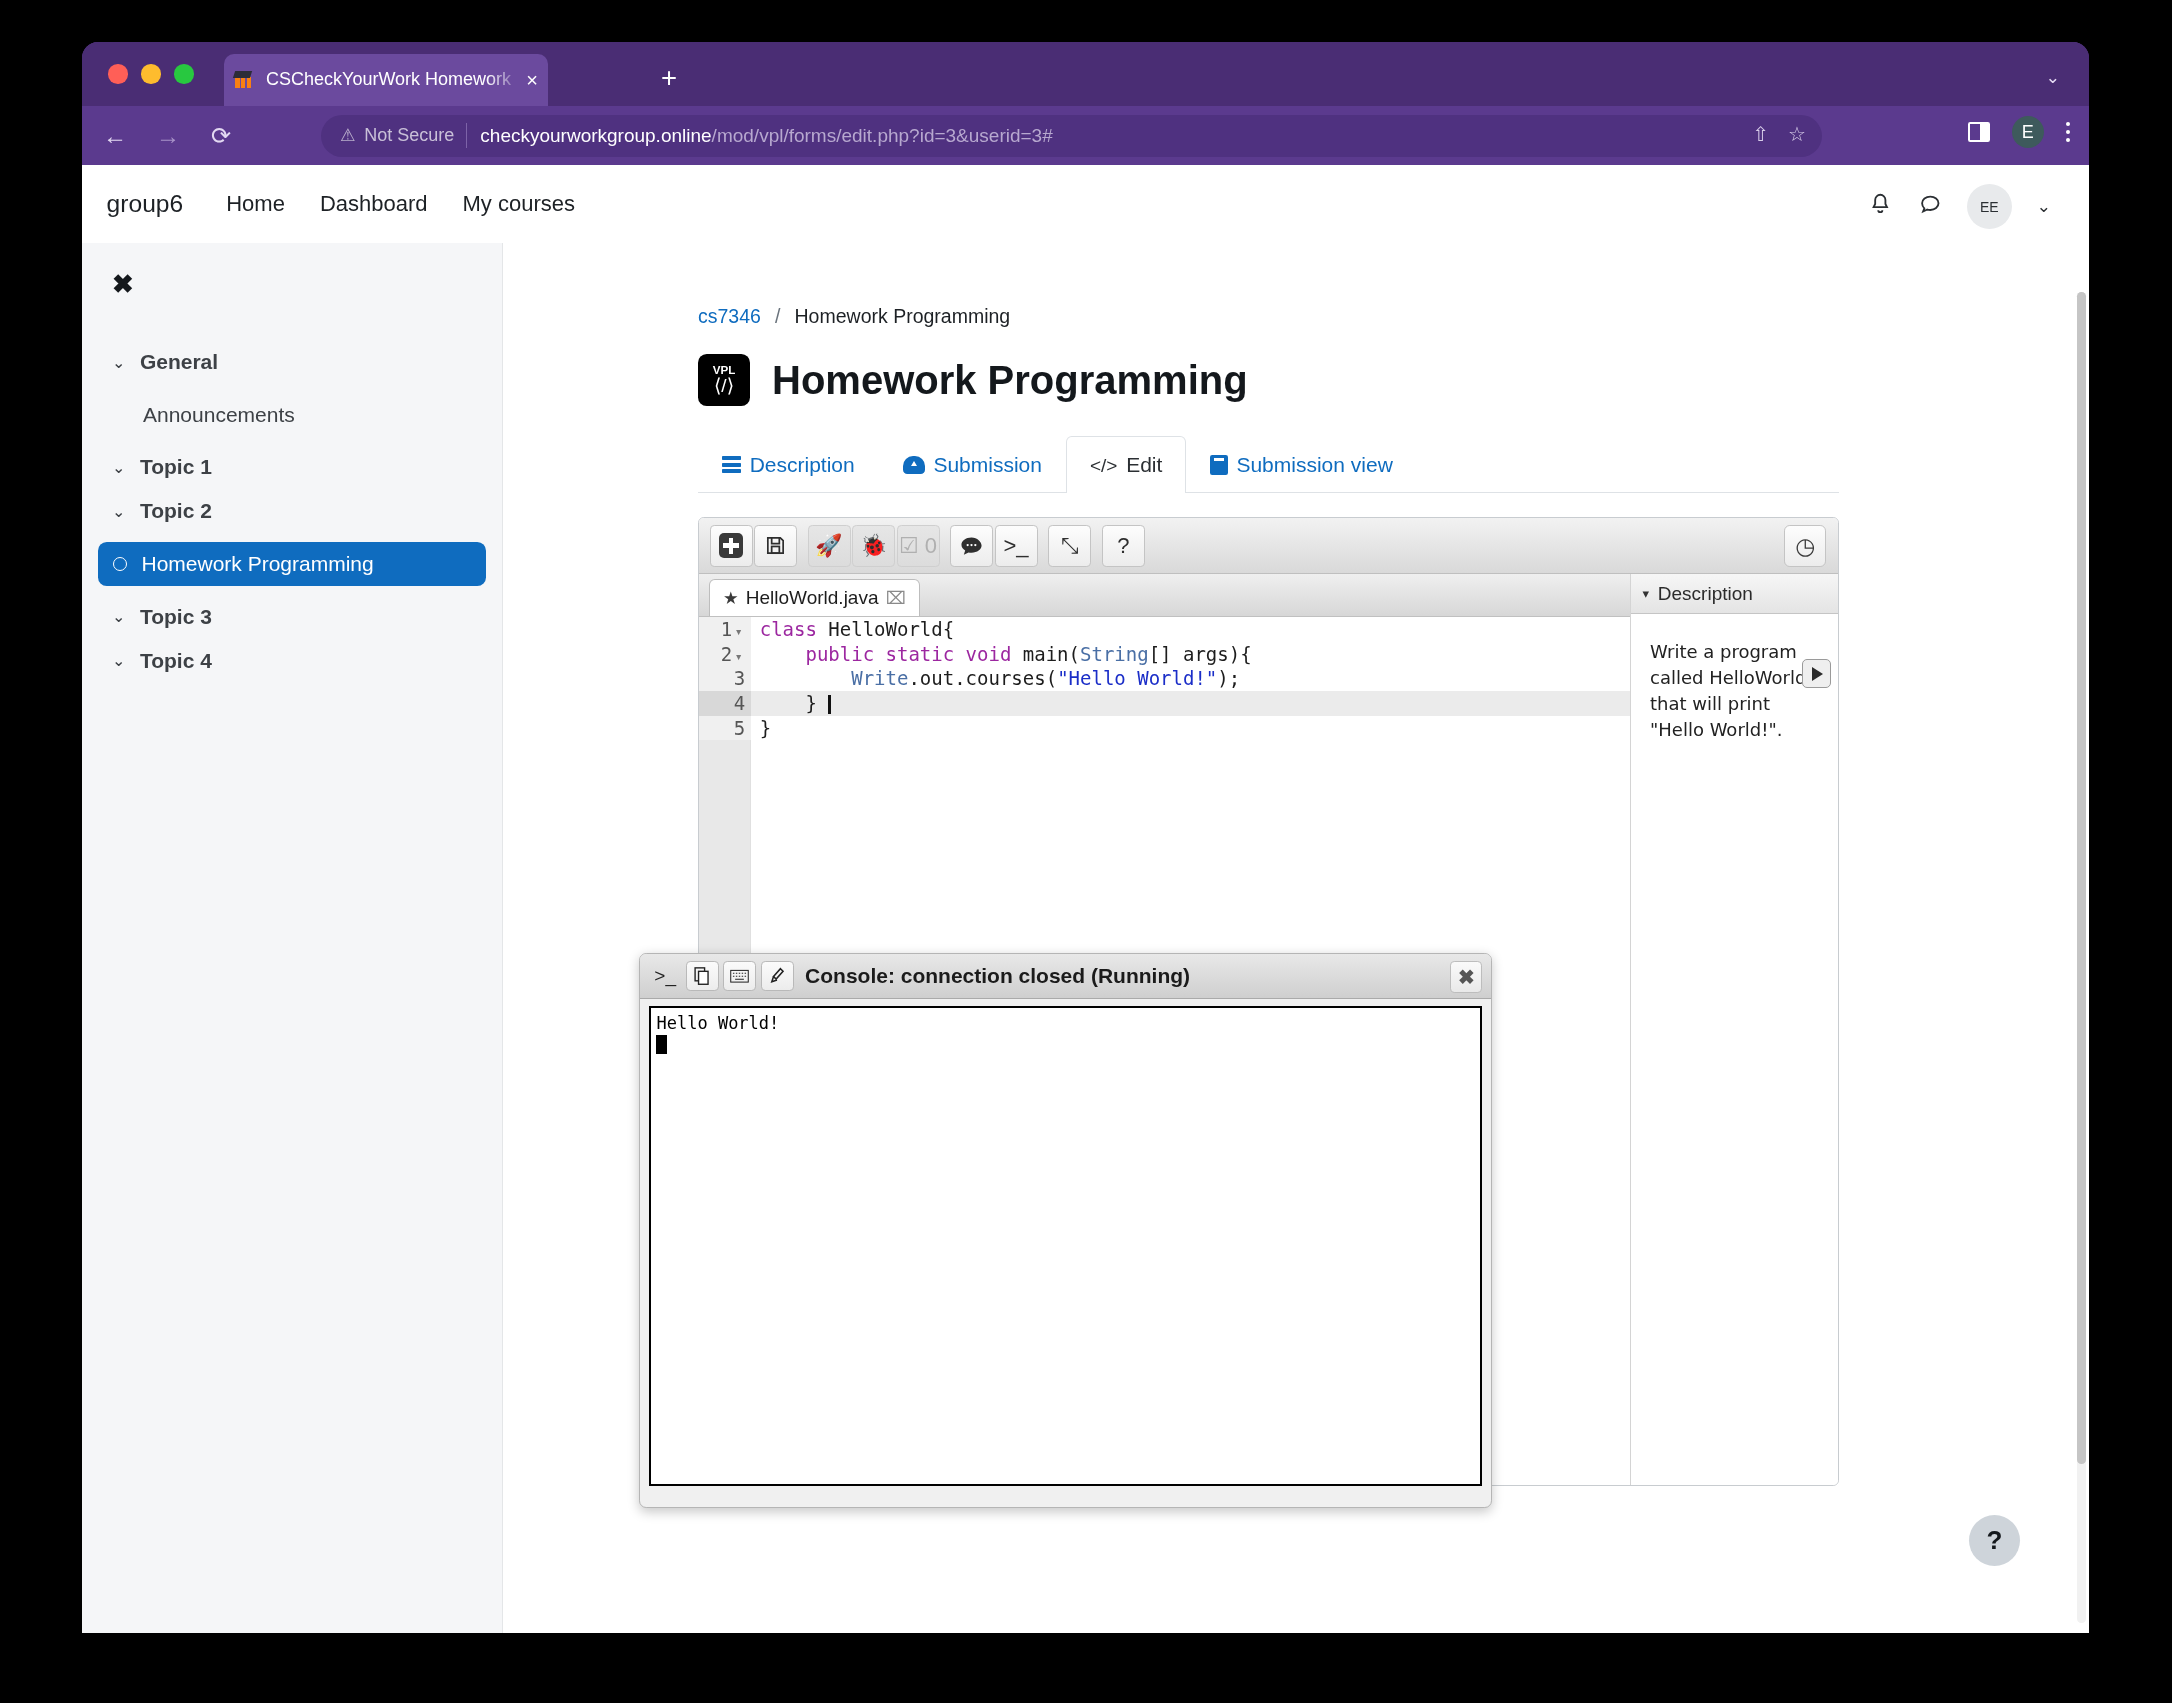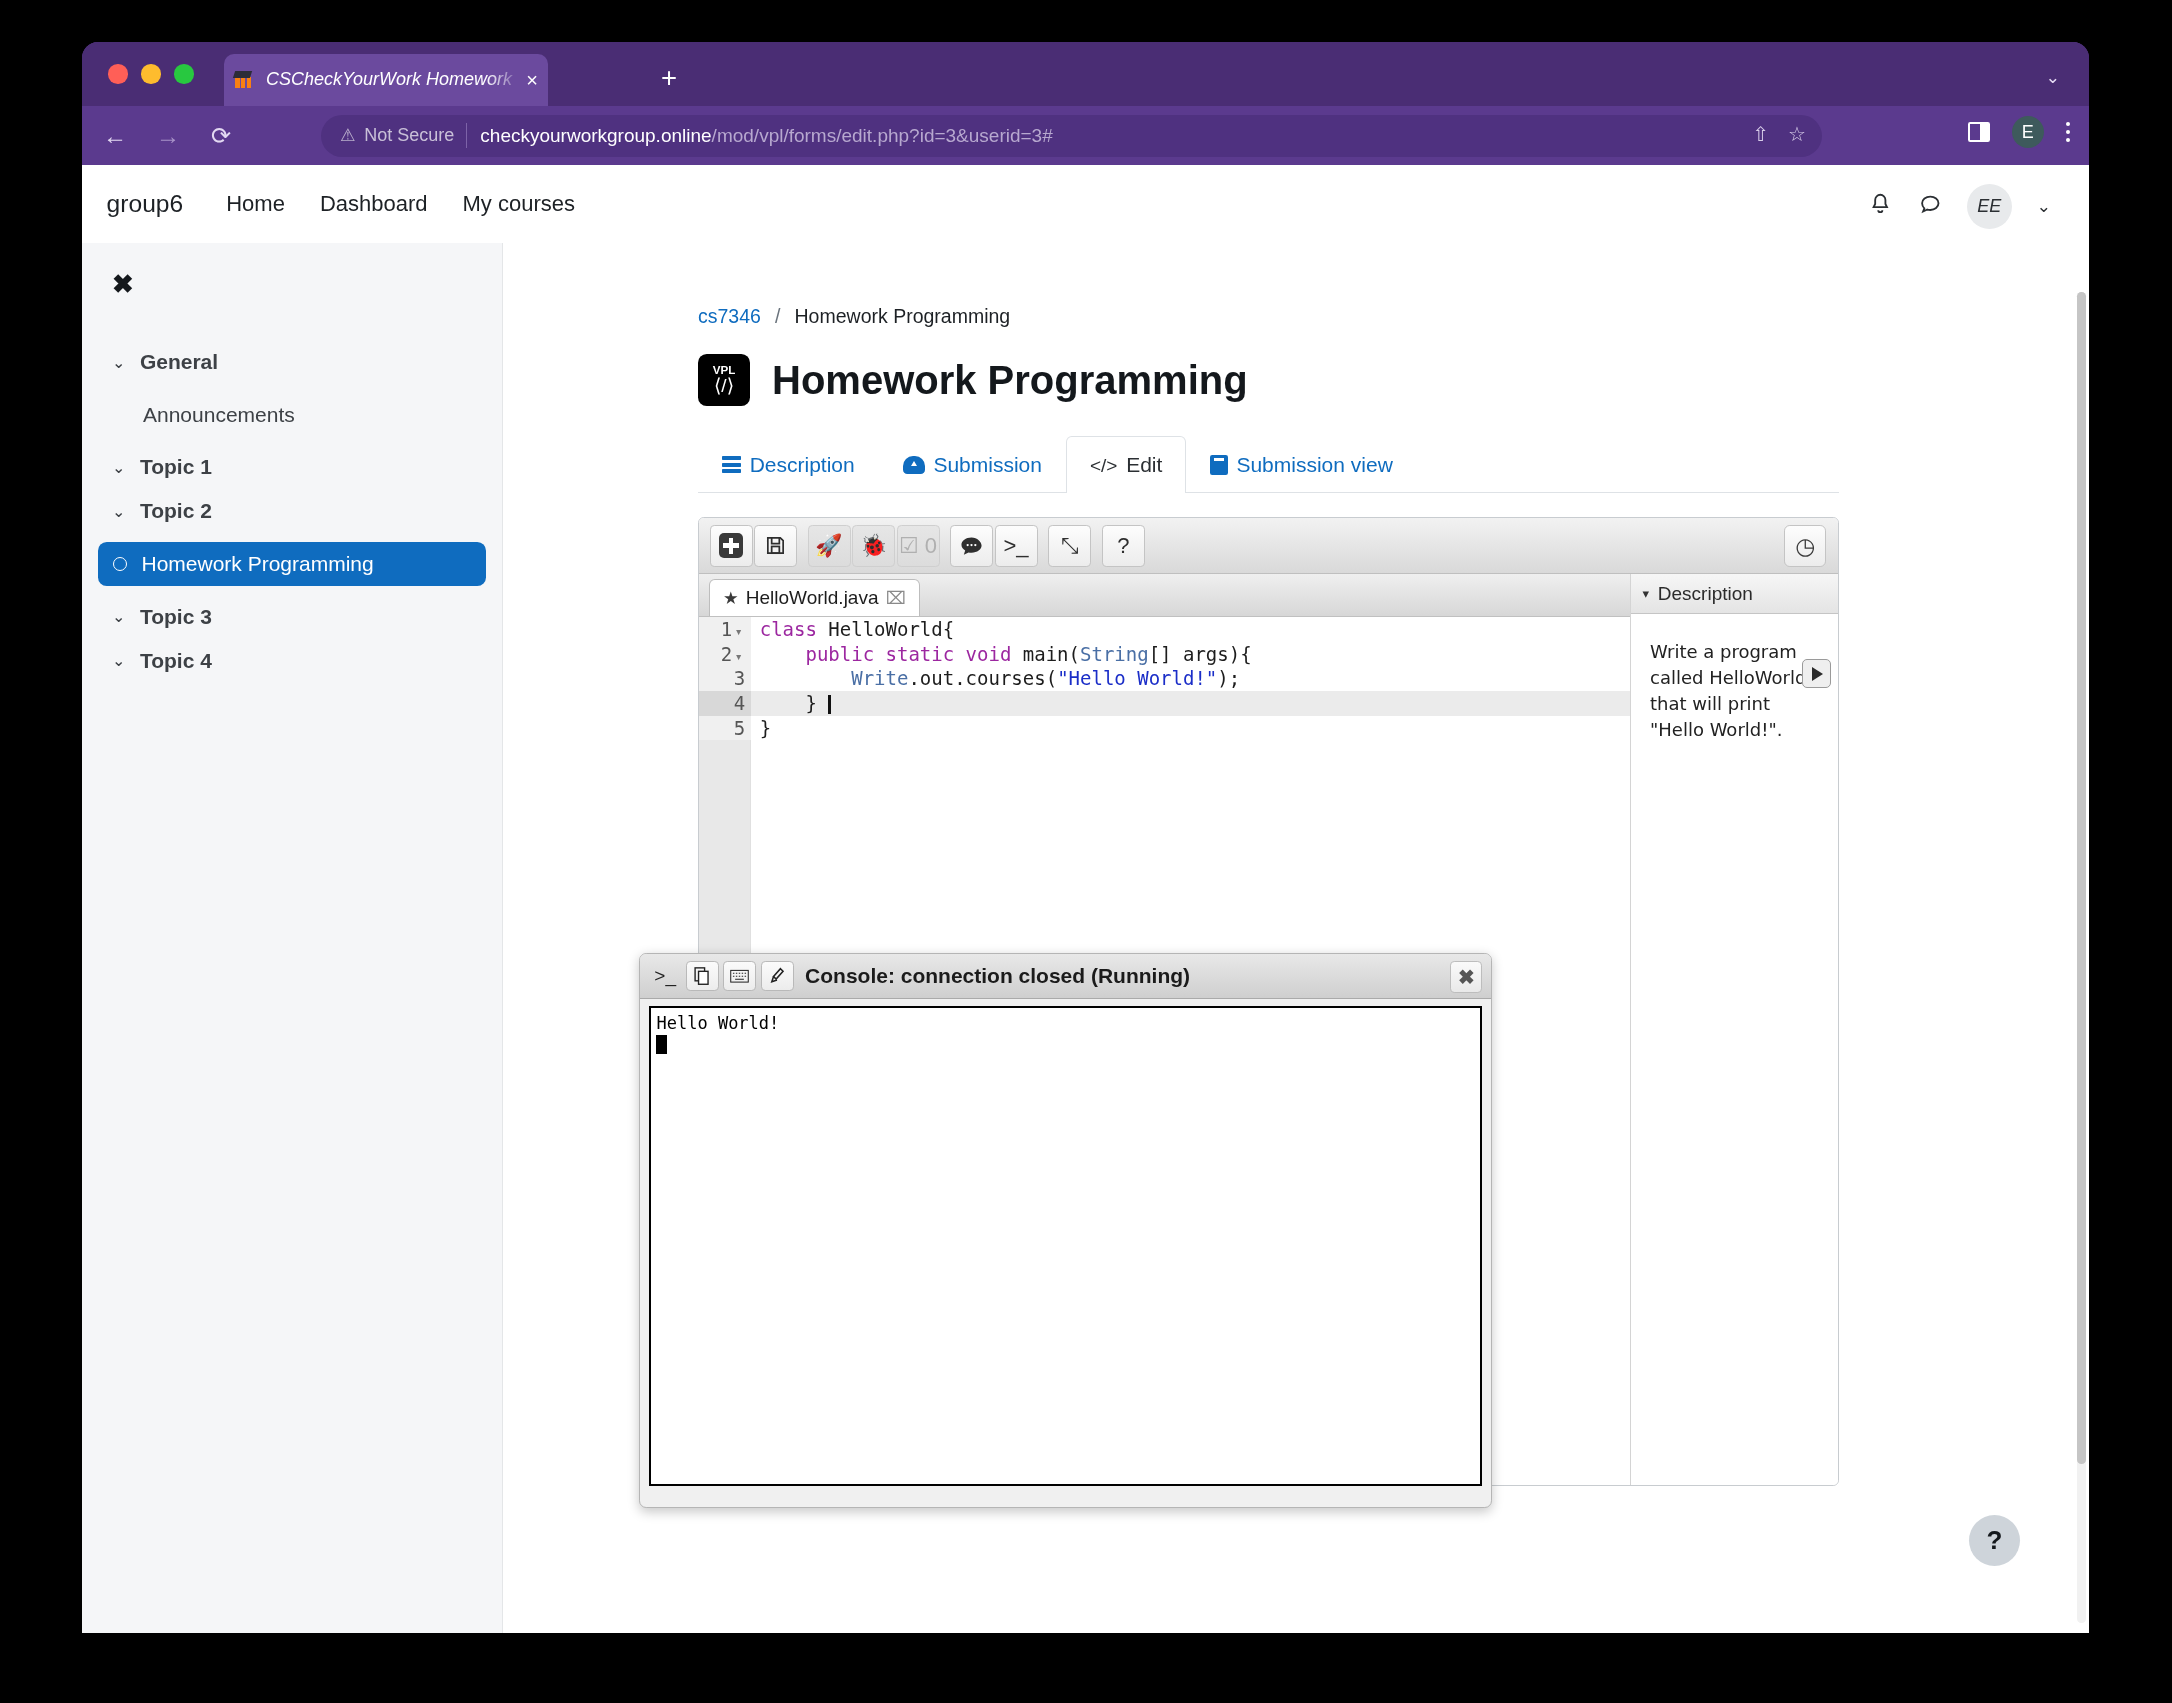--- a/index.html
+++ b/index.html
@@ -55,21 +55,20 @@
     position: absolute; top: 0.7px; left: 0px;
     width: 17.4px; height: 7.2px; background: #2c2c38;
     transform: skewX(-18deg);
   }
   .tab-title {
     color: #ffffff; font-size: 18px;
     white-space: nowrap; overflow: hidden;
     flex: 1;
     -webkit-mask-image: linear-gradient(to right, #000 86%, transparent 100%);
     mask-image: linear-gradient(to right, #000 86%, transparent 100%);
-    font-style: italic;
   }
   .tab-close {
     color: #ffffff; font-size: 20px; line-height: 1;
     margin-left: 4.3px; flex: 0 0 auto;
   }
   .new-tab-btn {
     position: absolute; left: 579px; top: 22px;
     color: #ffffff; font-size: 27.5px; line-height: 1;
     font-weight: 300;
   }
@@ -156,21 +155,21 @@
   .nav-links { display: flex; gap: 35px; }
   .nav-link { font-size: 22px; color: #1d2125; }
   .nav-right {
     position: absolute; right: 38px; top: 19px;
     display: flex; align-items: center; gap: 24.6px;
   }
   .bell-ic, .msg-ic { font-size: 24.6px; color: #2b2f33; }
   .avatar-circle {
     width: 45px; height: 45px; border-radius: 50%;
     background: #e8eaec; color: #2b2f33;
-    font-size: 18px; display: flex; align-items: center; justify-content: center; font-style: italic;
+    font-size: 14px; display: flex; align-items: center; justify-content: center;
   }
   .nav-chevron { font-size: 17.4px; color: #2b2f33; }
 
   
   .body-row { display: flex; height: 1390px; }
 
   
   .course-index {
     width: 421px; background: #f5f6f8;
     border-right: 0.7px solid #e4e6e8;

